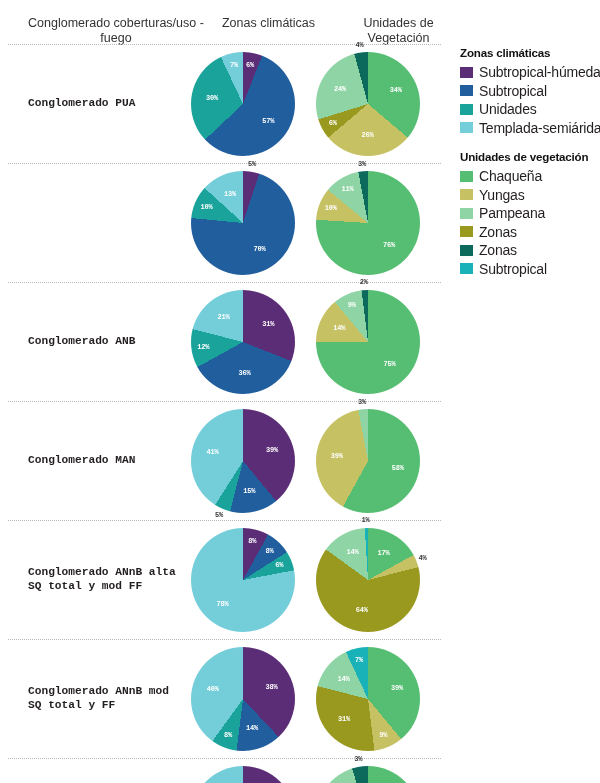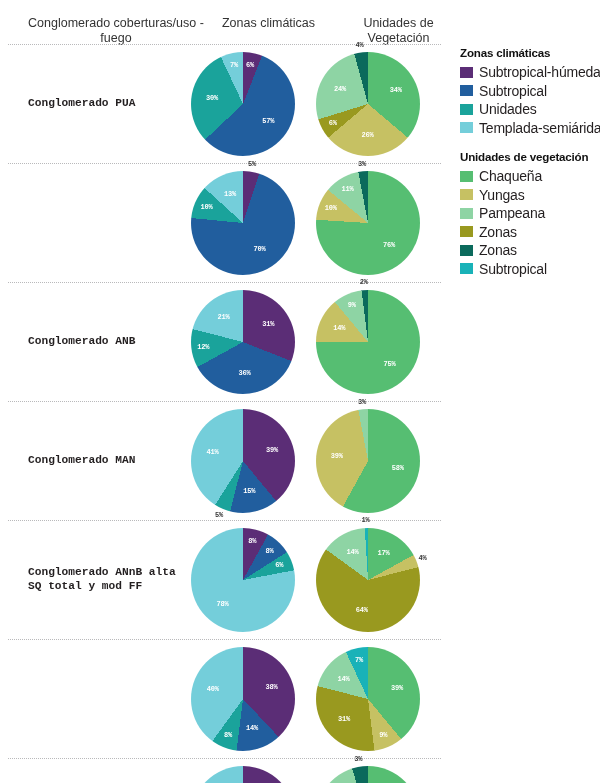--- a/index.html
+++ b/index.html
@@ -191,20 +191,23 @@
             <div class="lab" style="left: 75.4px; top: 32.6px;">17%</div>
             <div class="lab dark" style="left: 114.6px; top: 37.7px;">4%</div>
             <div class="lab" style="left: 53.7px; top: 90.1px;">64%</div>
             <div class="lab" style="left: 44.5px; top: 32.2px;">14%</div>
             <div class="lab dark" style="left: 57.6px; top: 0.2px;">1%</div>
           </div>
         </div>
       </div>
       <div class="row">
         <div class="rule"></div>
+        <div class="rowlabel">
+          <span>Conglomerado ANnB mod SQ total y FF</span>
+        </div>
         <div class="pieslot clima">
           <div class="pieholder">
             <div class="pie" style="background: conic-gradient(rgb(91, 45, 118) 0deg, rgb(91, 45, 118) 136.8deg, rgb(33, 94, 158) 136.8deg, rgb(33, 94, 158) 187.2deg, rgb(26, 163, 155) 187.2deg, rgb(26, 163, 155) 216deg, rgb(116, 206, 218) 216deg, rgb(116, 206, 218) 360deg);"></div>
             <div class="lab" style="left: 88.5px; top: 48px;">38%</div>
             <div class="lab" style="left: 69.1px; top: 89.2px;">14%</div>
             <div class="lab" style="left: 45px; top: 96.2px;">8%</div>
             <div class="lab" style="left: 29.8px; top: 49.9px;">40%</div>
           </div>
         </div>
         <div class="pieslot veg">

